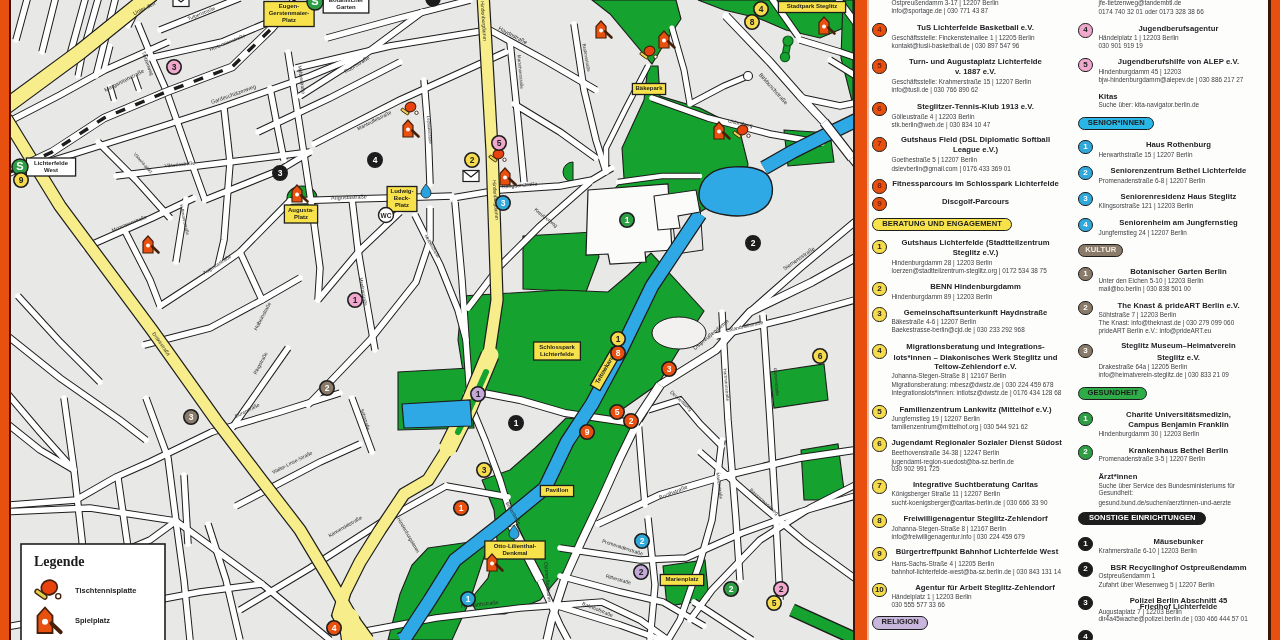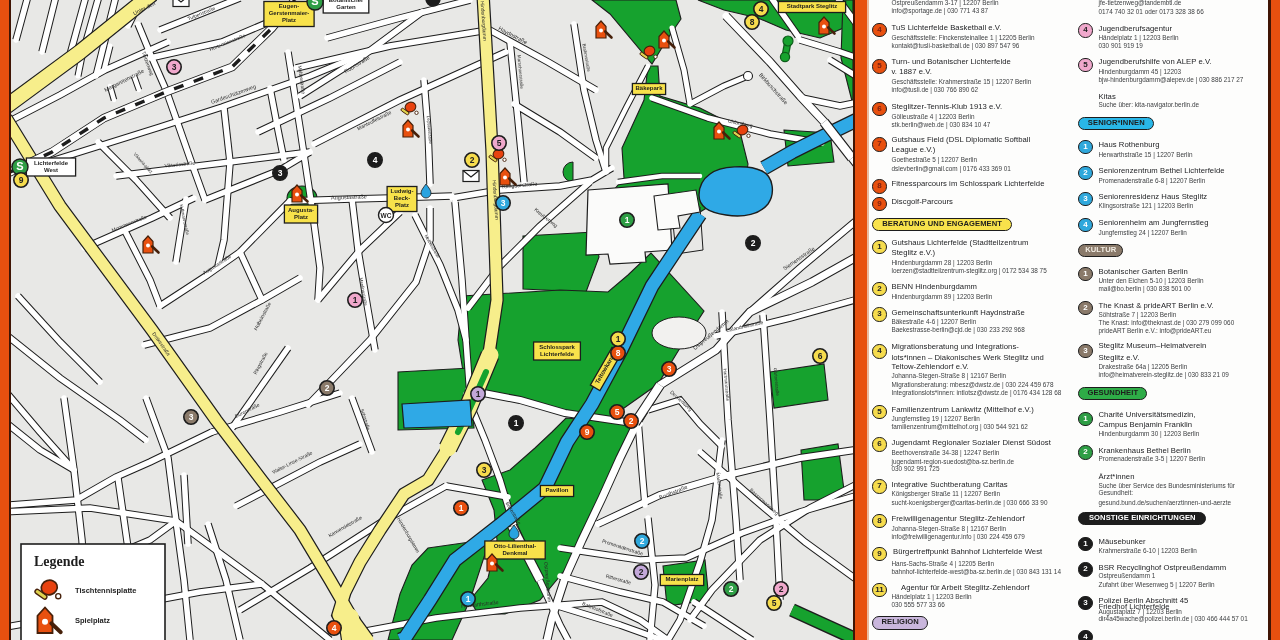--- a/index.html
+++ b/index.html
@@ -3,21 +3,21 @@
 <style>
 html,body{margin:0;padding:0;width:1280px;height:640px;overflow:hidden;background:#fff;
  font-family:"Liberation Sans",sans-serif;}
 #stage{position:relative;width:1280px;height:640px;}
 #map{position:absolute;left:0;top:0;}
 .stripe{position:absolute;top:0;height:640px;background:#e8500f;}
 .dc{position:absolute;width:14.4px;height:14.4px;border-radius:50%;border:1.6px solid #1d1d1d;
  box-sizing:border-box;font-size:8px;font-weight:bold;text-align:center;line-height:11.5px;}
 .pill{position:absolute;height:13.5px;border-radius:7px;border:1.6px solid #1d1d1d;box-sizing:border-box;
  font-size:7.6px;font-weight:bold;text-align:center;line-height:10.5px;letter-spacing:0.1px;}
-.t{position:absolute;font-size:7.7px;font-weight:normal;color:#222326;white-space:nowrap;line-height:8.6px;letter-spacing:0.05px;}
+.t{position:absolute;font-size:7.7px;font-weight:bold;color:#222326;white-space:nowrap;line-height:8.6px;letter-spacing:0.05px;text-align:center;}
 .s{position:absolute;font-size:6.4px;color:#3f4143;white-space:nowrap;line-height:7.2px;}
 </style></head>
 <body>
 <div id="stage">
 
 <div id="map"><svg width="869" height="640" viewBox="0 0 869 640" font-family="Liberation Sans, sans-serif">
 
 <rect x="0" y="0" width="869" height="640" fill="#e8e8e6"></rect>
 
 <path d="M 698.0,0.0 L 853.0,0.0 L 848.0,26.0 L 820.0,38.0 L 786.0,30.0 L 758.0,18.0 L 724.0,10.0 Z" fill="#16a22e" stroke="#1d1d1d" stroke-width="1.1"></path>
@@ -639,21 +639,21 @@
 
 <div class="s" style="left:891.5px;top:-1.1px;width:180px">Ostpreußendamm 3-17 | 12207 Berlin</div>
 <div class="s" style="left:891.5px;top:7.1px;width:180px">info@sportage.de | 030 771 43 87</div>
 
 <div class="dc" style="left:872.2px;top:22.5px;background:#e8500f;color:#7a1f10">4</div>
 <div class="t" style="left:891.5px;top:23.7px;width:168px">TuS Lichterfelde Basketball e.V.</div>
 <div class="s" style="left:891.5px;top:34.2px;width:180px">Geschäftsstelle: Finckensteinallee 1 | 12205 Berlin</div>
 <div class="s" style="left:891.5px;top:42.1px;width:180px">kontakt@tusli-basketball.de | 030 897 547 96</div>
 
 <div class="dc" style="left:872.2px;top:59.3px;background:#e8500f;color:#7a1f10">5</div>
-<div class="t" style="left:891.5px;top:58.4px;width:168px">Turn- und Botanischer Lichterfelde</div>
+<div class="t" style="left:891.5px;top:58.4px;width:168px">Turn- und Augustaplatz Lichterfelde</div>
 <div class="t" style="left:891.5px;top:68.2px;width:168px">v. 1887 e.V.</div>
 <div class="s" style="left:891.5px;top:78.1px;width:180px">Geschäftsstelle: Krahmerstraße 15 | 12207 Berlin</div>
 <div class="s" style="left:891.5px;top:86.1px;width:180px">info@tusli.de | 030 766 890 62</div>
 
 <div class="dc" style="left:872.2px;top:101.5px;background:#e8500f;color:#7a1f10">6</div>
 <div class="t" style="left:891.5px;top:102.7px;width:168px">Steglitzer-Tennis-Klub 1913 e.V.</div>
 <div class="s" style="left:891.5px;top:112.5px;width:180px">Gölleustraße 4 | 12203 Berlin</div>
 <div class="s" style="left:891.5px;top:120.9px;width:180px">stk.berlin@web.de | 030 834 10 47</div>
 
 <div class="dc" style="left:872.2px;top:137.2px;background:#e8500f;color:#7a1f10">7</div>
@@ -712,21 +712,21 @@
 <div class="dc" style="left:872.2px;top:513.6px;background:#f6dc4d;color:#222">8</div>
 <div class="t" style="left:891.5px;top:514.8px;width:168px">Freiwilligenagentur Steglitz-Zehlendorf</div>
 <div class="s" style="left:891.5px;top:525.1px;width:180px">Johanna-Stegen-Straße 8 | 12167 Berlin</div>
 <div class="s" style="left:891.5px;top:532.6px;width:180px">info@freiwilligenagentur.info | 030 224 459 679</div>
 
 <div class="dc" style="left:872.2px;top:546.8px;background:#f6dc4d;color:#222">9</div>
 <div class="t" style="left:893px;top:548.0px;width:168px">Bürgertreffpunkt Bahnhof Lichterfelde West</div>
 <div class="s" style="left:891.5px;top:560.2px;width:180px">Hans-Sachs-Straße 4 | 12205 Berlin</div>
 <div class="s" style="left:891.5px;top:567.7px;width:180px">bahnhof-lichterfelde-west@ba-sz.berlin.de | 030 843 131 14</div>
 
-<div class="dc" style="left:872.2px;top:582.5px;background:#f6dc4d;color:#222">11</div>
+<div class="dc" style="left:872.2px;top:582.5px;background:#f6dc4d;color:#222">10</div>
 <div class="t" style="left:901px;top:583.7px;width:168px">Agentur für Arbeit Steglitz-Zehlendorf</div>
 <div class="s" style="left:891.5px;top:593.0px;width:180px">Händelplatz 1 | 12203 Berlin</div>
 <div class="s" style="left:891.5px;top:601.3px;width:180px">030 555 577 33 66</div>
 
 <div class="pill" style="left:872.2px;top:616.4px;width:56px;background:#c9b6dc;color:#1d1d1d">RELIGION</div>
 <div class="s" style="left:1098.5px;top:-1.5px;width:172px">jfe-tietzenweg@tandembtl.de</div>
 <div class="s" style="left:1098.5px;top:8.1px;width:172px">0174 740 32 01 oder 0173 328 38 66</div>
 
 <div class="dc" style="left:1078.3px;top:23.4px;background:#f0a8cc;color:#222">4</div>
 <div class="t" style="left:1098.5px;top:24.6px;width:160px">Jugendberufsagentur</div>

